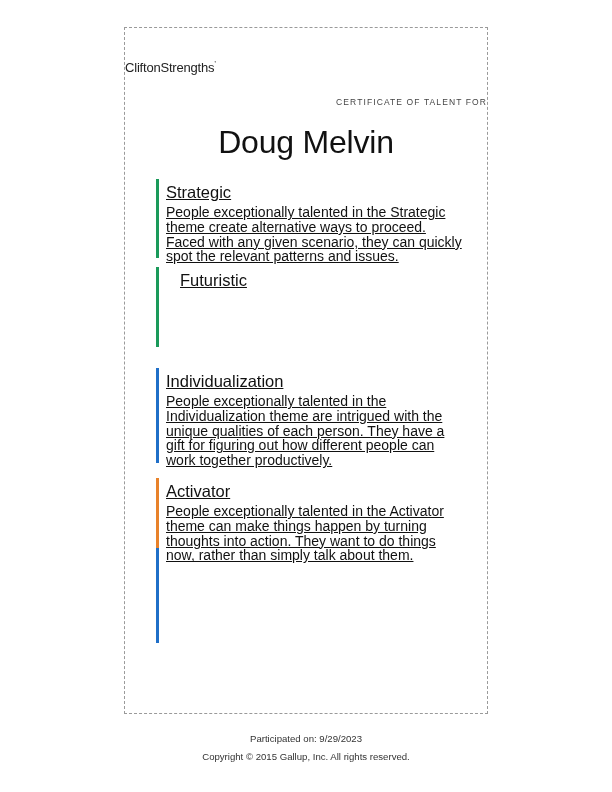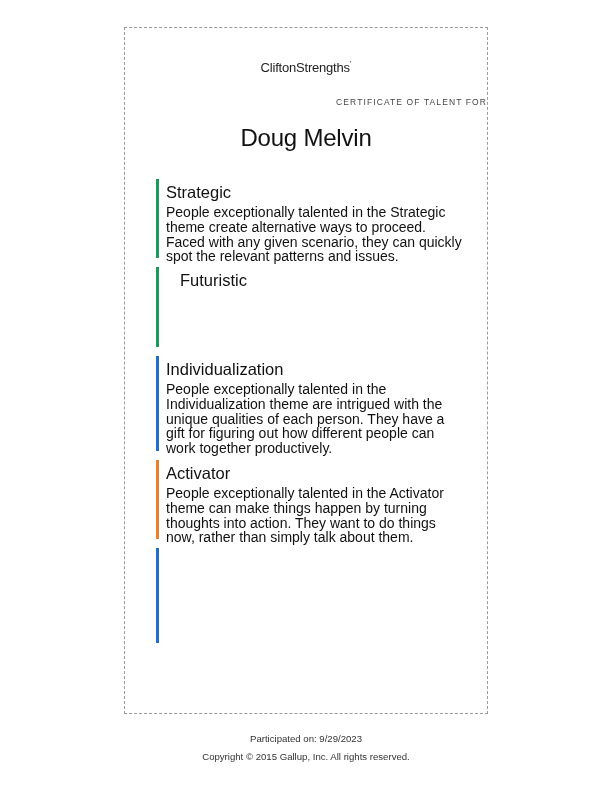--- a/index.html
+++ b/index.html
@@ -13,47 +13,48 @@
     .page { position: relative; width: 612px; height: 792px; }
     .cert-frame {
       position: absolute;
       left: 124px; top: 27px;
       width: 364px; height: 687px;
       border: 1px dashed #9a9a9a;
     }
     .logo {
       position: absolute;
       left: 0; right: 0; top: 32px;
-      text-align: center;
+      text-align: left;
       font-size: 13px;
       letter-spacing: -0.2px;
       color: #222;
     }
     .logo .tm { font-size: 8px; vertical-align: top; position: relative; top: -1px; }
     .subtitle {
       position: absolute;
       left: 0; right: 0; top: 69px;
       text-align: right;
       font-size: 8.5px;
       letter-spacing: 1.1px;
       color: #444;
     }
     .recipient {
       position: absolute;
       left: 0; right: 0; top: 96px;
       text-align: center;
-      font-size: 24px;
+      font-size: 32px;
       color: #111;
       letter-spacing: -0.2px;
     }
     .theme {
       position: absolute;
       left: 31px;
       width: 310px;
       padding-left: 10px;
+      text-decoration: underline;
     }
     .theme .bar {
       position: absolute;
       left: 0; top: 0; bottom: 0;
       width: 3px;
     }
     .theme .name {
       font-size: 16.5px;
       line-height: 20px;
       margin-top: 3px;
@@ -92,27 +93,27 @@
       <div class="bar" style="background: rgb(26, 154, 90);"></div>
       <div class="name">Strategic</div>
       <div class="desc">People exceptionally talented in the Strategic theme create alternative ways to proceed. Faced with any given scenario, they can quickly spot the relevant patterns and issues.</div>
     </div>
 
     <div class="theme" style="top:239px;height:80px;padding-left:24px;">
       <div class="bar" style="background: rgb(26, 154, 90);"></div>
       <div class="name">Futuristic</div>
     </div>
 
-    <div class="theme" style="top:328px;height:95px;">
+    <div class="theme" style="top:340px;height:95px;">
       <div class="bar" style="background: rgb(31, 111, 200);"></div>
       <div class="name">Individualization</div>
       <div class="desc">People exceptionally talented in the Individualization theme are intrigued with the unique qualities of each person. They have a gift for figuring out how different people can work together productively.</div>
     </div>
 
-    <div class="theme" style="top:432px;height:79px;">
+    <div class="theme" style="top:450px;height:79px;">
       <div class="bar" style="background: rgb(232, 130, 42);"></div>
       <div class="name">Activator</div>
       <div class="desc">People exceptionally talented in the Activator theme can make things happen by turning thoughts into action. They want to do things now, rather than simply talk about them.</div>
     </div>
 
     <div class="theme" style="top:520px;height:95px;">
       <div class="bar" style="background: rgb(31, 111, 200);"></div>
     </div>
 
   </div>

